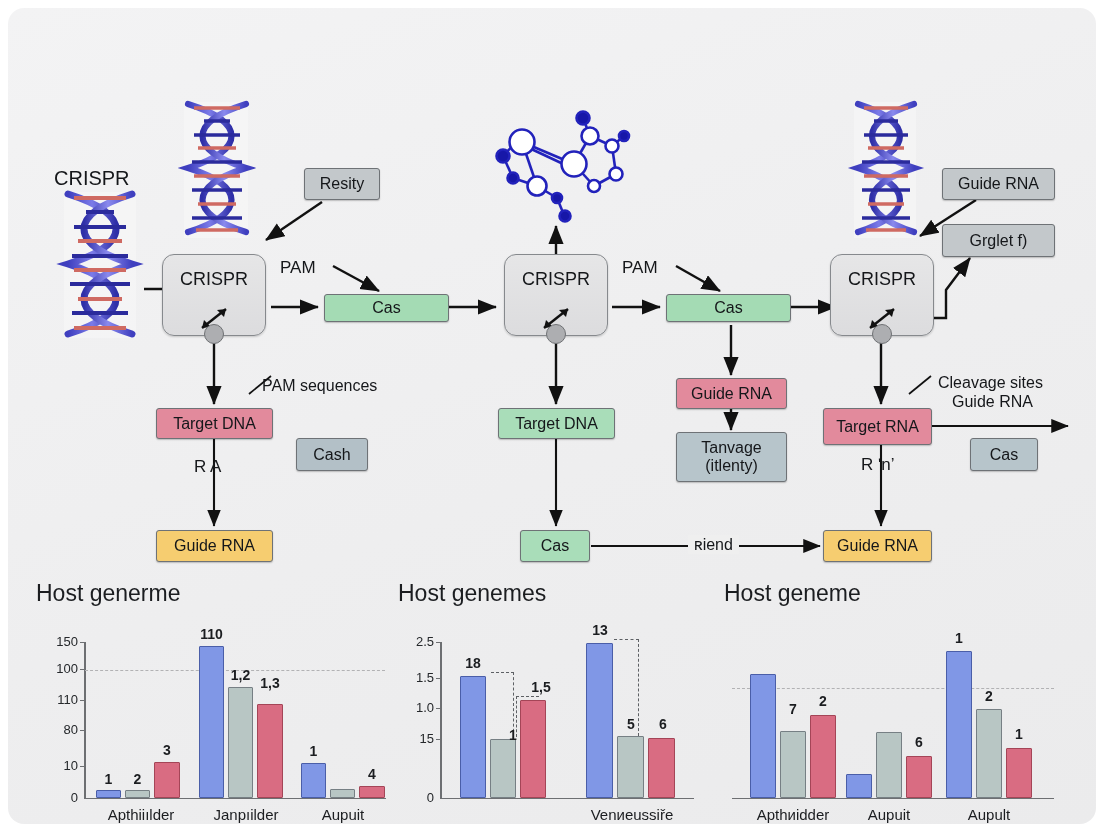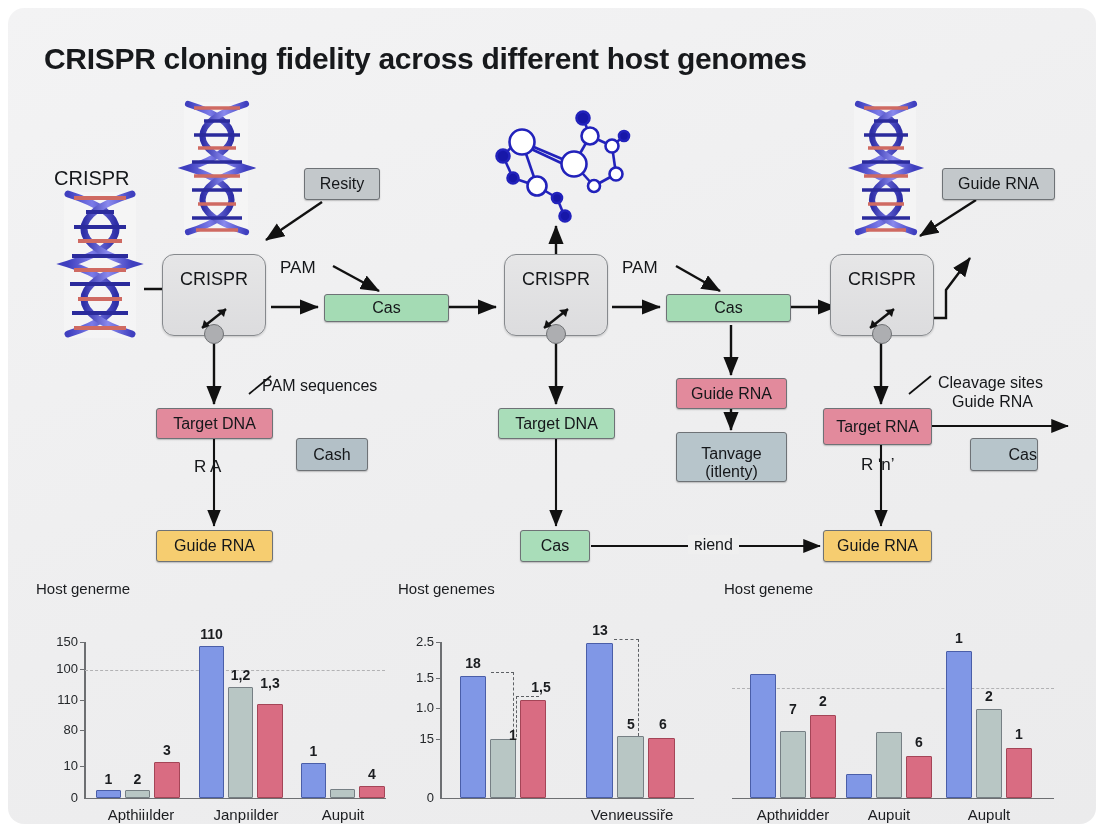--- a/index.html
+++ b/index.html
@@ -36,21 +36,21 @@
     color:#15171a;
     line-height:1.12;
     box-shadow:0 1px 1.5px rgba(0,0,0,.22);
   }
   .box.gray   {background:#c3c8cb;}
   .box.bgray  {background:#b3c0c7;}
   .box.green  {background:#a4dbb4;}
   .box.pink   {background:#e28a9c;}
   .box.yellow {background:#f6cd70;}
   .box.lgreen {background:#a9ddb9;}
-  .box.pgray  {background:#b7c5cb;justify-content:flex-end;}
+  .box.pgray  {background:#b7c5cb;}
 
   
   .proc{
     position:absolute;box-sizing:border-box;
     background:linear-gradient(180deg,#e6e6e7 0%,#dcdcde 100%);
     border:1.6px solid #86898d;
     border-radius:12px;
     box-shadow:0 1px 2px rgba(0,0,0,.18);
   }
   .proc .plabel{
@@ -69,41 +69,40 @@
 
   
   .ann{position:absolute;font-size:16px;color:#15171a;white-space:nowrap;line-height:1.2;}
   .ann.big{font-size:17px;}
 
   svg.lay{position:absolute;left:0;top:0;width:1088px;height:816px;overflow:visible;pointer-events:none;}
 
   
   .chart{position:absolute;}
   .chart .ctitle{
-    position:absolute;left:0;top:0;font-size:15px;color:#1b1d20;white-space:nowrap;
+    position:absolute;left:0;top:0;font-size:23px;color:#1b1d20;white-space:nowrap;
   }
   .plot{position:absolute;left:0;top:28px;}
   .axis-line{position:absolute;background:#6d6f72;}
   .tick{position:absolute;font-size:13px;color:#25282b;text-align:right;white-space:nowrap;}
   .tickmark{position:absolute;background:#6d6f72;height:1.4px;width:6px;}
   .bar{position:absolute;box-sizing:border-box;border:1.3px solid #5b6068;border-radius:1px;}
   .bar.b{background:#8097e6;border-color:#4a5ea8;}
   .bar.g{background:#b8c6c4;border-color:#767f84;}
   .bar.r{background:#d96c82;border-color:#a44557;}
   .blabel{position:absolute;font-size:14px;font-weight:600;color:#1b1d20;white-space:nowrap;text-align:center;}
   .catlabel{position:absolute;font-size:15px;color:#1b1d20;white-space:nowrap;text-align:center;}
   .refline{position:absolute;height:0;border-top:1.6px dashed #b2b2b4;}
   .brk{position:absolute;border:1.3px dashed #5d6064;}
 </style>
 </head>
 <body>
 
 <div id="canvas">
 
-  <div class="abs" id="title">CRISPR cloning fidelity across different host genomes</div>
 
   <svg class="lay">
     <defs>
       <marker id="ah" markerWidth="9" markerHeight="9" refX="7.6" refY="3.2" orient="auto">
         <path d="M0,0 L8,3.2 L0,6.4 z" fill="#111"></path>
       </marker>
       <marker id="ahs" markerWidth="8" markerHeight="8" refX="6.8" refY="2.9" orient="auto">
         <path d="M0,0 L7,2.9 L0,5.8 z" fill="#111"></path>
       </marker>
       <linearGradient id="strandA" x1="0" y1="0" x2="1" y2="0">
@@ -275,20 +274,21 @@
 
   <div class="box pgray" style="left:668px;top:424px;width:111px;height:50px;flex-direction:column;">
     <span>Tanvage</span>
     <span>(itlenty)</span>
   </div>
 
   <div class="ann abs" style="left:680px;top:527px;background:#efefef;padding:0 6px;">ʀiend</div>
 
   <div class="box gray" style="left:934px;top:160px;width:113px;height:32px;">Guide RNA</div>
 
+  <div class="box gray" style="left:934px;top:216px;width:113px;height:33px;">Grglet f)</div>
 
   <div class="proc" style="left:822px;top:246px;width:104px;height:82px;">
     <div class="plabel">CRISPR</div>
     <svg class="darrow" viewBox="0 0 34 30">
       <line x1="5" y1="25" x2="29" y2="6" stroke="#111" stroke-width="2.4"></line>
       <path d="M29,6 L20,7 L27,14 Z" fill="#111"></path>
       <path d="M5,25 L14,24 L7,17 Z" fill="#111"></path>
     </svg>
     <div class="knob"></div>
   </div>

